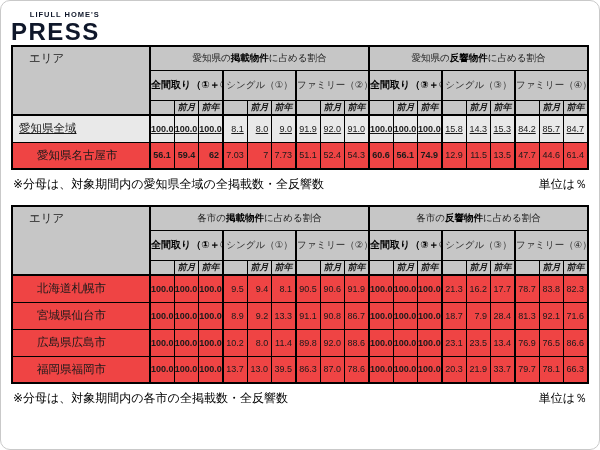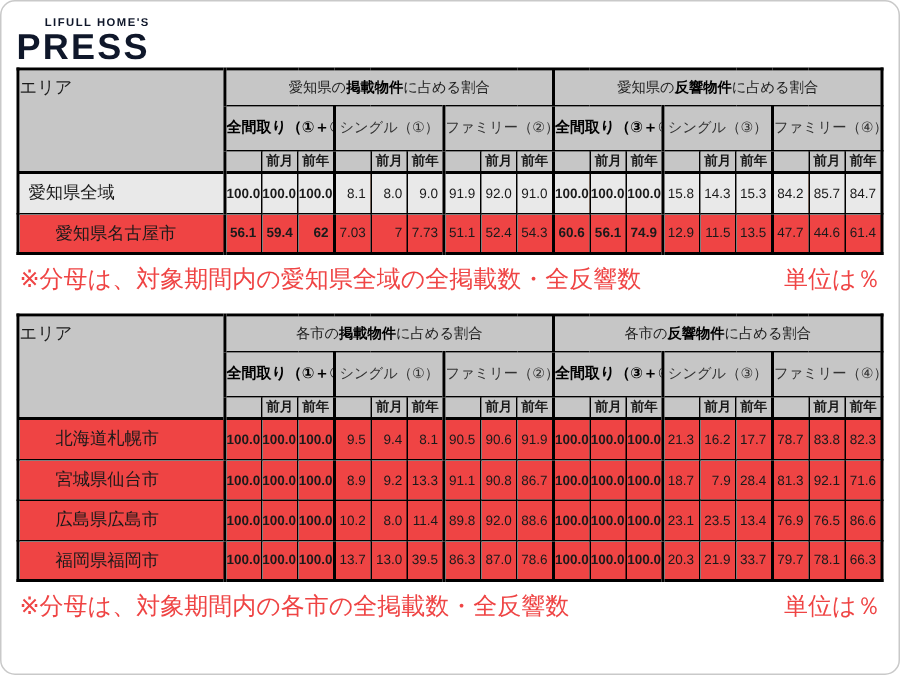--- a/index.html
+++ b/index.html
@@ -11,41 +11,41 @@
   .page-title { font-size:13.5px; font-weight:bold; letter-spacing:0.3px; padding-top:8px; }
   .logo { text-align:right; color:#0f172a; line-height:1; padding-top:2px; }
   .logo-top { display:block; font-size:7.5px; font-weight:bold; letter-spacing:1px; }
   .logo-main { display:block; font-size:24px; font-weight:bold; letter-spacing:1.5px; margin-top:1px; }
 
   table.data-table { width:100%; table-layout:fixed; border-collapse:collapse; border:2px solid #000; margin-top:2px; }
   col.area-col { width:138px; }
   th, td { border:1px solid #000; overflow:hidden; white-space:nowrap; }
   thead th { background:#c6c6c6; font-weight:normal; }
   thead { border-bottom:2px solid #000; }
-  tr.h1 { height:24px; } tr.h2 { height:30px; } tr.h3 { height:15px; }
+  tr.h1 { height:24px; } tr.h2 { height:30px; } tr.h3 { height:15px;font-style:italic; }
   tbody tr { height:27px; background:#ef4444; }
-  tbody tr.hl { background:#f97316; }
+  tbody tr.hl { background:#f97316;text-decoration:underline; }
   tbody tr.hl td { background:#e9e9e9; }
 
-  th.area-h { vertical-align:top; text-align:left; font-size:11.5px; padding:4px 0; font-weight:normal; }
+  th.area-h { vertical-align:top; text-align:left; font-size:11.5px; padding:4px 16px; font-weight:normal; }
   th.half-title { font-size:9.5px; text-align:center; color:#222; }
   th.half-title b { font-weight:bold; color:#000; }
   th.grp-h { font-size:9.5px; text-align:center; color:#333; }
   th.grp-h.bold-g { font-weight:bold; color:#000; font-size:10px; }
   th.sub { font-size:9px; font-weight:bold; text-align:center; }
   .grp-start { border-left:2px solid #000; }
   .mid { border-left:2px solid #000; }
   .dot-left { border-left:1px dotted #444; }
 
   td.area { font-size:11.5px; text-align:left; padding-left:6px; }
   td.area.indent { padding-left:24px; }
   td.num { font-size:9px; text-align:right; padding-right:3px; }
   td.num.b { font-weight:bold; font-size:9px; }
 
-  .note-row { display:flex; justify-content:space-between; font-size:16px; color:#ef4444; margin:6px 2px 0 2px; }
+  .note-row { display:flex; justify-content:space-between; font-size:12px; color:#000000; margin:6px 2px 0 2px; }
   .spacer { height:10px; }
 </style>
 </head>
 <body>
 
 <div class="frame">
 
   <div class="titlebar">
     <div class="logo">
       <span class="logo-top">LIFULL HOME'S</span>

